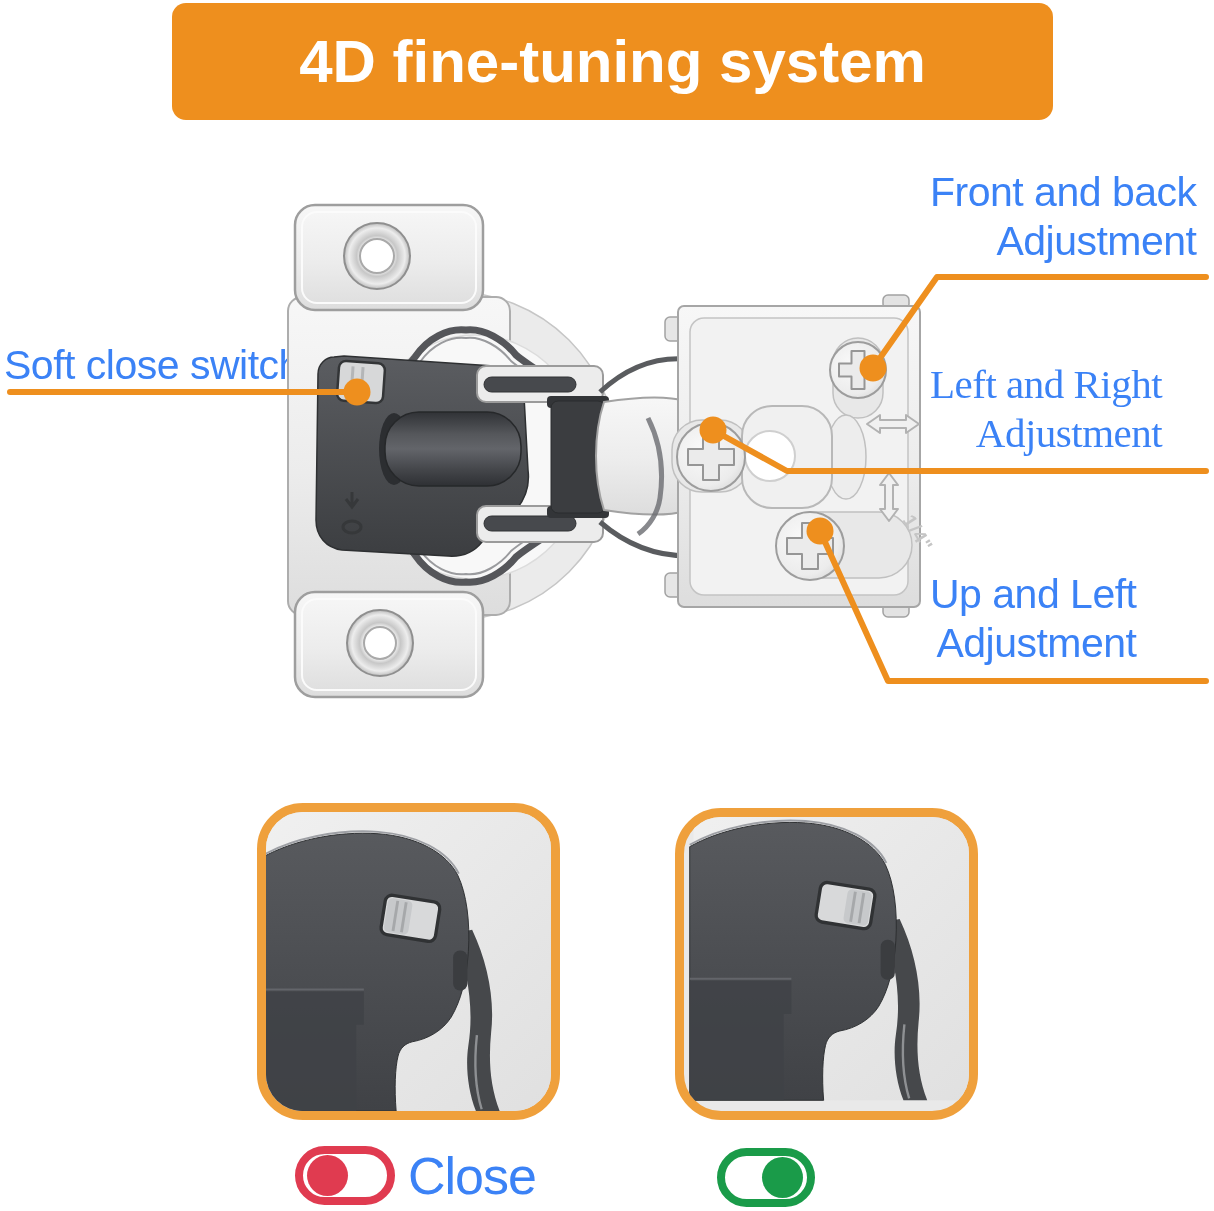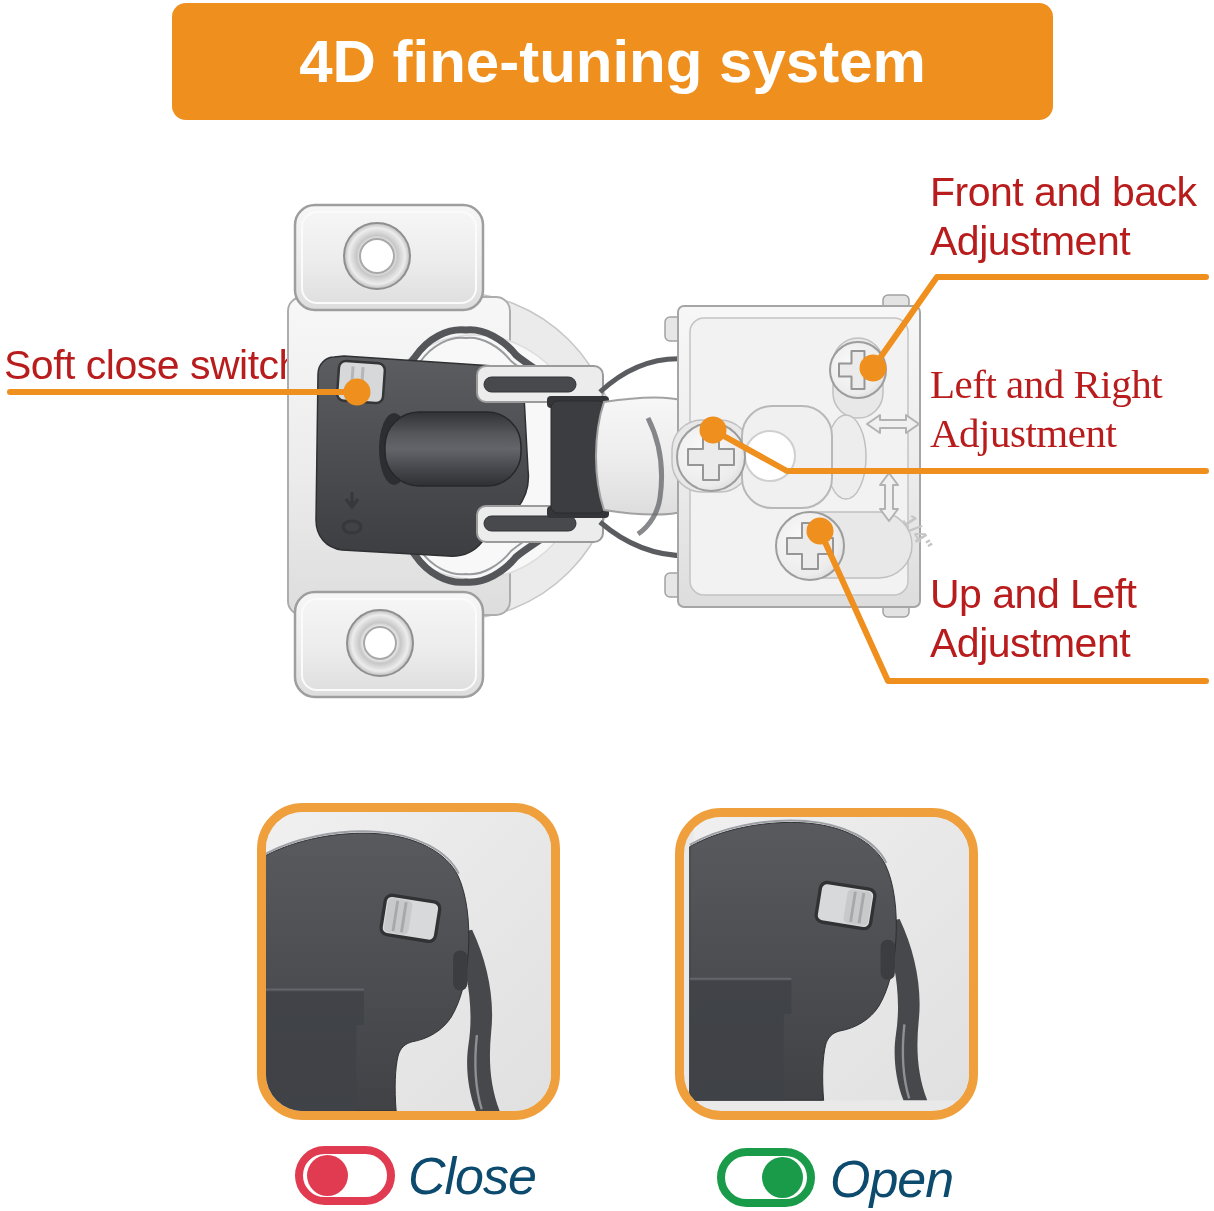--- a/index.html
+++ b/index.html
@@ -1,44 +1,44 @@
 <!DOCTYPE html>
 <html><head>
 <meta charset="utf-8">
 <style>
   html,body{margin:0;padding:0;background:#ffffff;}
   #stage{position:relative;width:1214px;height:1211px;background:#ffffff;overflow:hidden;
-         font-family:"Liberation Sans","DejaVu Sans",sans-serif;}
+         font-family:"Liberation Sans","DejaVu Sans",sans-serif;text-align:right;}
   
   .banner{position:absolute;left:172px;top:3px;width:881px;height:117px;background:#EE8F1E;
           border-radius:14px;display:flex;align-items:center;justify-content:center;}
   .banner-title{color:#ffffff;font-size:60px;font-weight:700;letter-spacing:0px;}
   
-  .callout-label{position:absolute;color:#b91c1c;font-size:41px;line-height:49px;
+  .callout-label{position:absolute;color:#3b82f6;font-size:41px;line-height:49px;
                  white-space:pre-line;letter-spacing:-0.5px;}
   #lbl-soft{left:4px;top:341px;}
   #lbl-frontback{left:930px;top:168px;}
   #lbl-leftright{left:930px;top:360px;font-family:Liberation Serif, serif;}
   #lbl-updown{left:930px;top:570px;}
   
   #hinge-svg{position:absolute;left:0;top:140px;width:1214px;height:580px;}
   
   .detail-panel{position:absolute;border:9px solid #EFA03C;border-radius:46px;background:#e9e9e9;
                 overflow:hidden;box-sizing:border-box;}
   #panel-close{left:257px;top:803px;width:303px;height:317px;}
   #panel-open{left:675px;top:808px;width:303px;height:312px;}
   .detail-panel svg{display:block;width:100%;height:100%;}
   
   .pill{position:absolute;box-sizing:border-box;background:#ffffff;border-radius:30px;}
   #pill-close{left:295px;top:1146px;width:100px;height:59px;border:8px solid #E03B50;}
   #pill-open{left:717px;top:1148px;width:98px;height:59px;border:8px solid #1A9B49;}
   .knob{position:absolute;top:1px;width:41px;height:41px;border-radius:50%;}
   #knob-close{left:4px;background:#E03B50;}
   #knob-open{right:4px;background:#1A9B49;}
-  .legend-label{position:absolute;color:#0c4a6e;font-size:52px;line-height:59px;letter-spacing:-1px;font-style:italic;}
+  .legend-label{position:absolute;color:#3b82f6;font-size:52px;line-height:59px;letter-spacing:-1px;}
   #lbl-close{left:408px;top:1147px;}
   #lbl-open{left:830px;top:1150px;}
 </style>
 </head>
 <body>
 
 <div id="stage">
 
   <div class="banner">
     <span class="banner-title">4D fine-tuning system</span>
@@ -246,15 +246,14 @@
   </div>
 
   <div class="pill" id="pill-close">
     <div class="knob" id="knob-close"></div>
   </div>
   <div class="legend-label" id="lbl-close">Close</div>
 
   <div class="pill" id="pill-open">
     <div class="knob" id="knob-open"></div>
   </div>
-  <div class="legend-label" id="lbl-open">Open</div>
 
 </div>
 
 </body></html>

